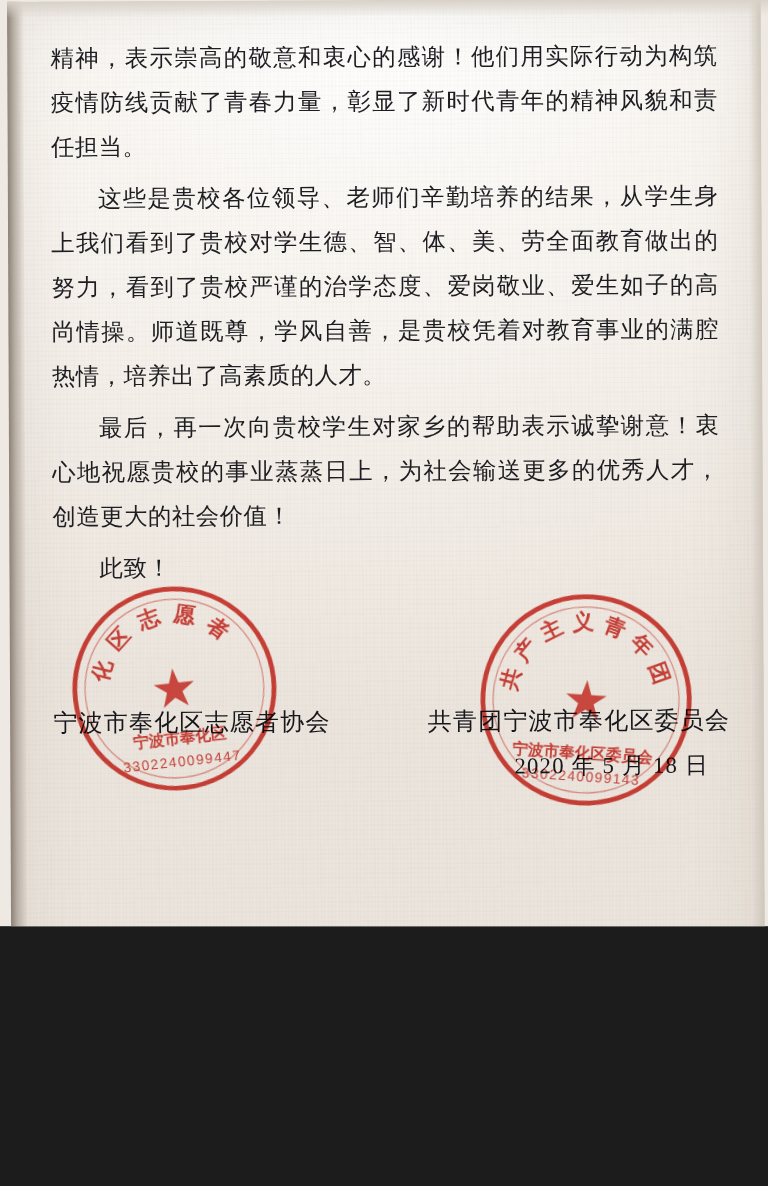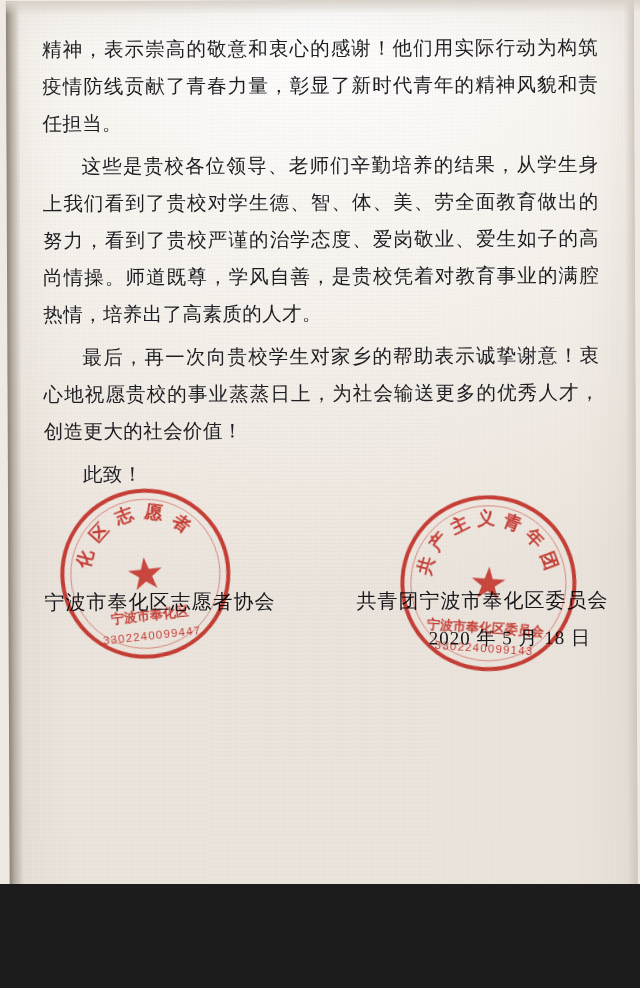--- a/index.html
+++ b/index.html
@@ -3,21 +3,21 @@
 <meta charset="utf-8">
 <style>
   html, body {
     margin: 0;
     padding: 0;
     background: #1c1c1c;
   }
   #page {
     position: relative;
     width: 640px;
-    height: 884px;
+    height: 772px;
     overflow: hidden;
     background: #efe9e3;
     font-family: "Liberation Serif", "DejaVu Serif", serif;
   }
   
   #paper {
     position: absolute;
     left: 8px;
     top: 0px;
     width: 628px;

